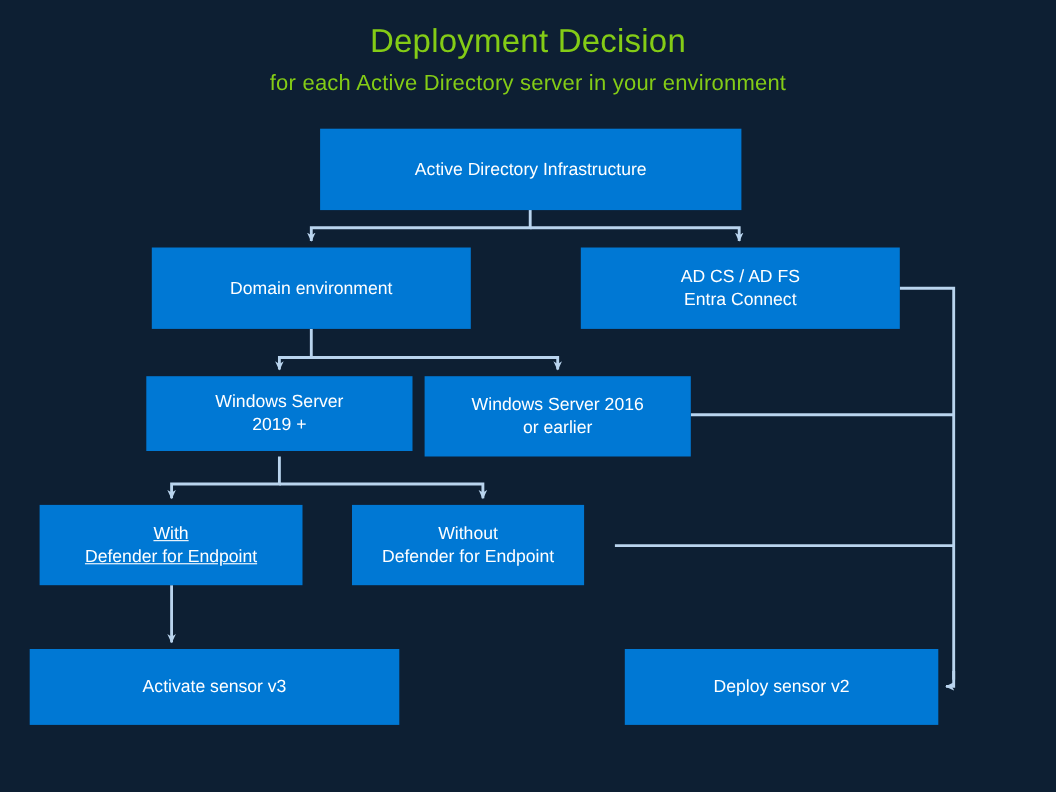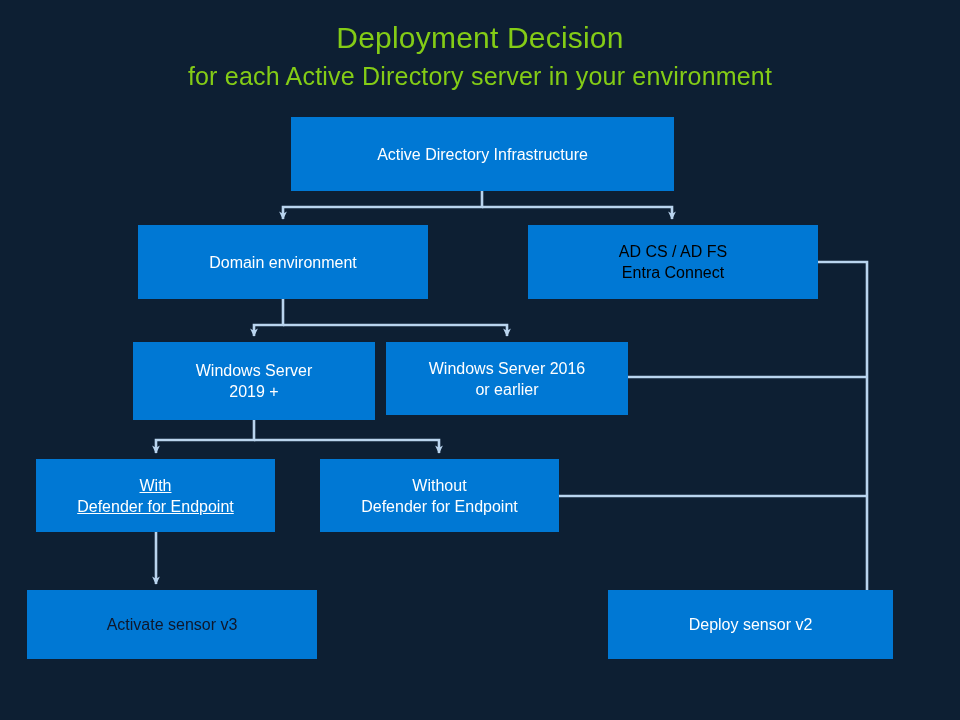--- a/index.html
+++ b/index.html
@@ -24,21 +24,21 @@
     text-align: center;
     color: #84cc16;
   }
   .title-line1 {
     font-size: 30px;
     line-height: 40px;
     font-weight: 400;
     letter-spacing: 0.2px;
   }
   .title-line2 {
-    font-size: 25px;
+    font-size: 20px;
     line-height: 36px;
     font-weight: 400;
     letter-spacing: 0.2px;
   }
   .node {
     position: absolute;
     background: #0078d4;
     color: #ffffff;
     display: flex;
     align-items: center;
@@ -95,27 +95,27 @@
 
       <path d="M 559,496 L 867,496"></path>
 
       <path d="M 867,610 L 867,624 L 860,624" marker-end="url(#arrowhead)"></path>
     </g>
   </svg>
 
   <div id="nodes-layer">
       <div class="node" style="left: 291px; top: 117px; width: 383px; height: 74px; background: rgb(0, 120, 212); color: rgb(255, 255, 255);">Active Directory Infrastructure</div>
       <div class="node" style="left: 138px; top: 225px; width: 290px; height: 74px; background: rgb(0, 120, 212); color: rgb(255, 255, 255);">Domain environment</div>
-      <div class="node" style="left: 528px; top: 225px; width: 290px; height: 74px; background: rgb(0, 120, 212); color: #000000;">AD CS / AD FS
+      <div class="node" style="left: 528px; top: 225px; width: 290px; height: 74px; background: rgb(0, 120, 212); color: #ffffff;">AD CS / AD FS
 Entra Connect</div>
-      <div class="node" style="left: 133px; top: 342px; width: 242px; height: 78px; background: rgb(0, 120, 212); color: rgb(255, 255, 255);">Windows Server
+      <div class="node" style="left: 133px; top: 342px; width: 242px; height: 68px; background: rgb(0, 120, 212); color: rgb(255, 255, 255);">Windows Server
 2019 +</div>
       <div class="node" style="left: 386px; top: 342px; width: 242px; height: 73px; background: rgb(0, 120, 212); color: rgb(255, 255, 255);">Windows Server 2016
 or earlier</div>
       <div class="node" style="left: 36px; top: 459px; width: 239px; height: 73px; background: rgb(0, 120, 212); color: rgb(255, 255, 255); text-decoration: underline;">With
 Defender for Endpoint</div>
-      <div class="node" style="left: 320px; top: 459px; width: 239px; height: 73px; background: rgb(0, 120, 212); color: rgb(255, 255, 255);">Without
+      <div class="node" style="left: 320px; top: 459px; width: 211px; height: 73px; background: rgb(0, 120, 212); color: rgb(255, 255, 255);">Without
 Defender for Endpoint</div>
-      <div class="node" style="left: 27px; top: 590px; width: 290px; height: 69px; background: rgb(0, 120, 212); color: #0f172a;">Activate sensor v3</div>
-      <div class="node" style="left: 568px; top: 590px; width: 285px; height: 69px; background: rgb(0, 120, 212); color: rgb(255, 255, 255); margin-left: 40px;">Deploy sensor v2</div>
+      <div class="node" style="left: 27px; top: 590px; width: 336px; height: 69px; background: rgb(0, 120, 212); color: #ffffff;">Activate sensor v3</div>
+      <div class="node" style="left: 568px; top: 590px; width: 285px; height: 69px; background: rgb(0, 120, 212); color: rgb(255, 255, 255);">Deploy sensor v2</div>
     </div>
 
 </div>
 
 </body></html>

